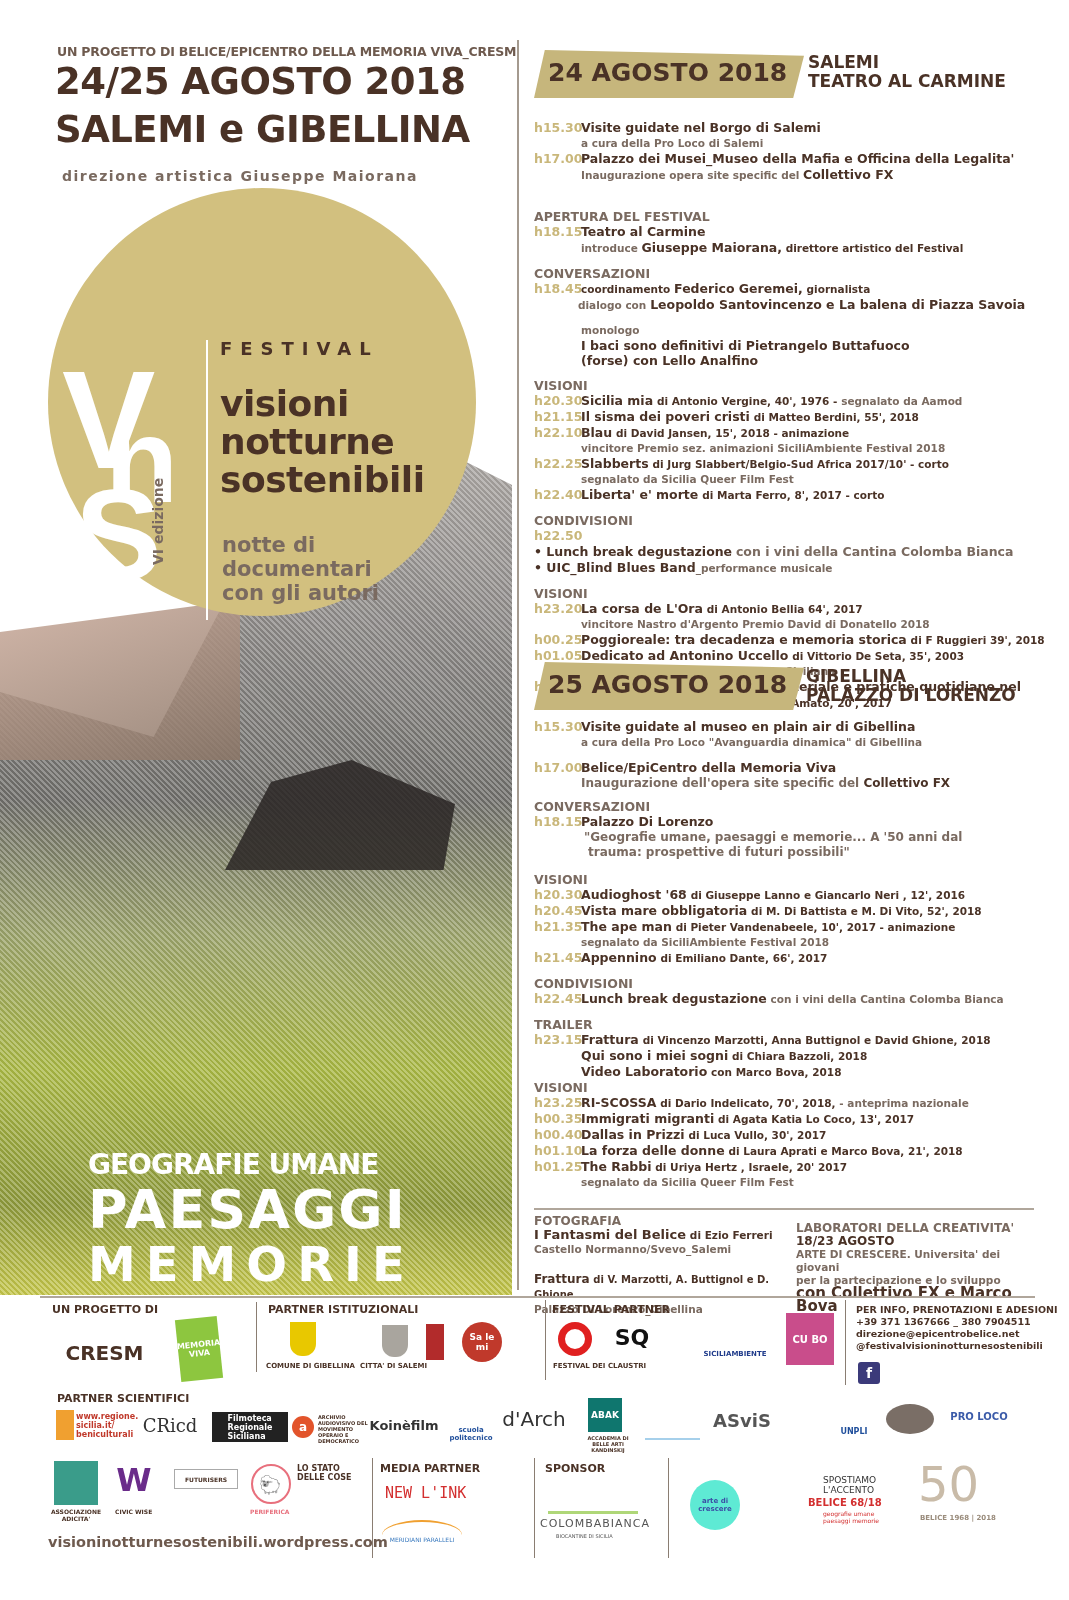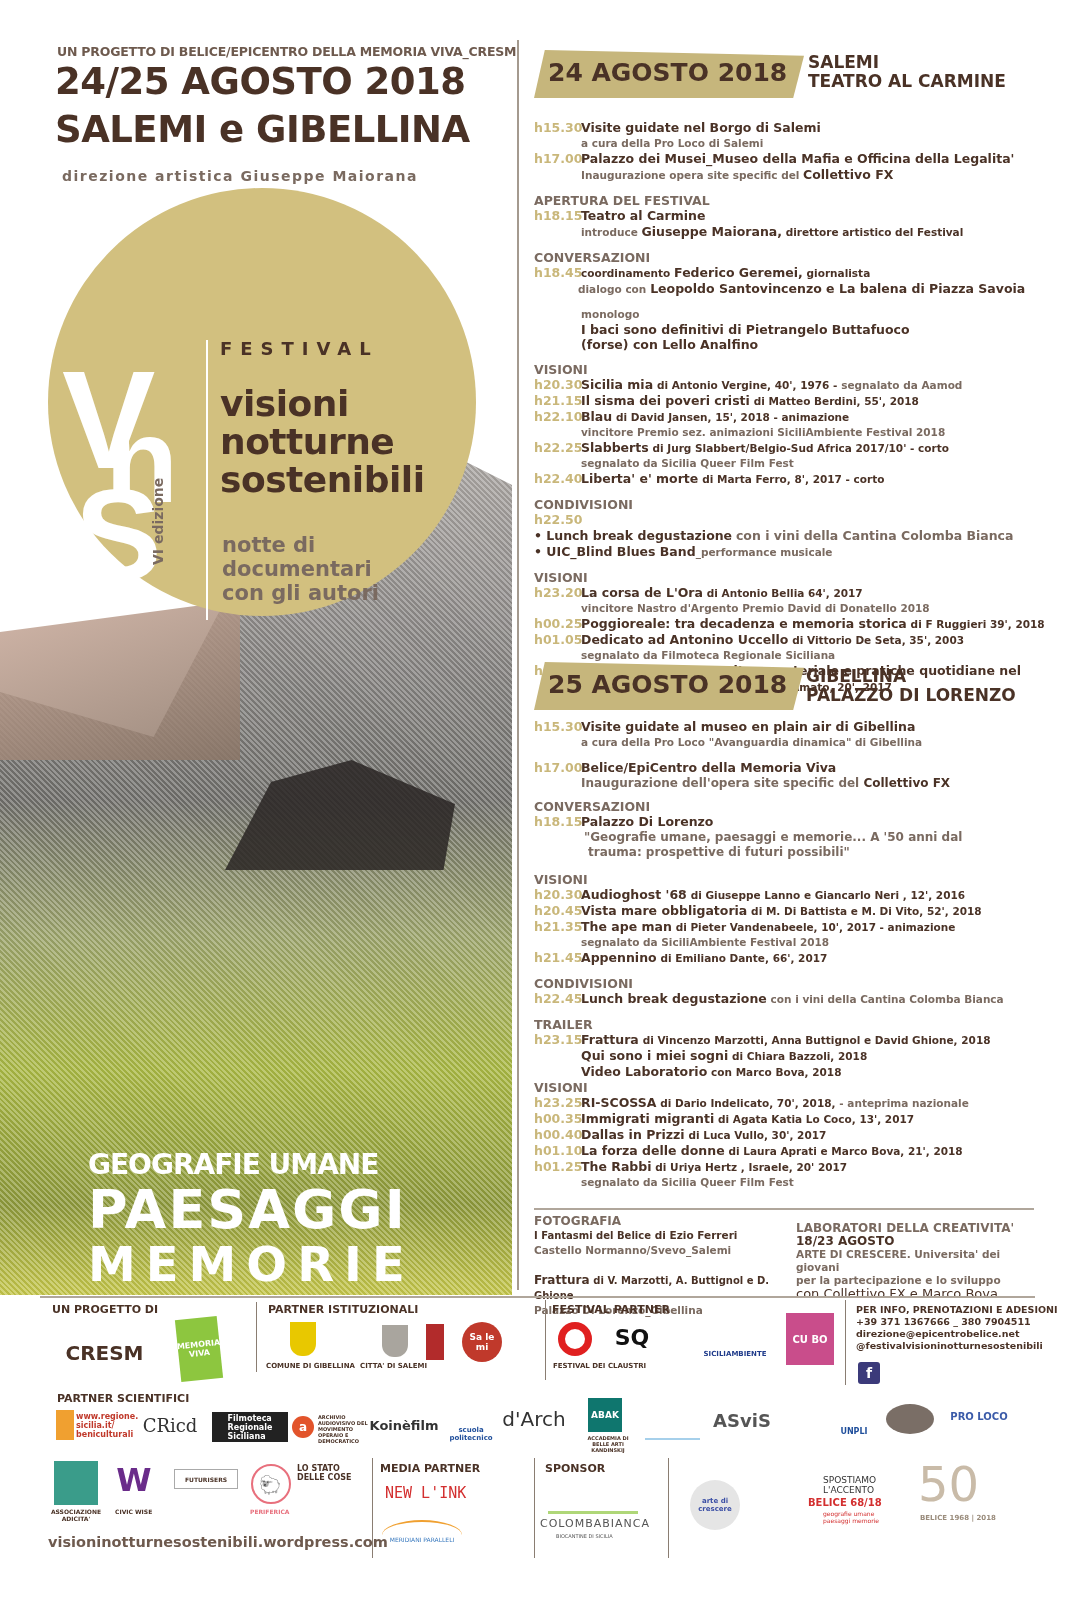--- a/index.html
+++ b/index.html
@@ -92,21 +92,21 @@
 <div class="venue" style="left:808px;top:53px">
     <div>SALEMI</div>
     <div>TEATRO AL CARMINE</div>
   </div>
 
 <div class="prog" style="top:120px">
 <div class="row"><span class="t">h15.30</span><span class="m">Visite guidate nel Borgo di Salemi</span></div>
 <div class="n">a cura della Pro Loco di Salemi</div>
 <div class="row"><span class="t">h17.00</span><span class="m">Palazzo dei Musei_Museo della Mafia e Officina della Legalita'</span></div>
 <div class="n"><span>Inaugurazione opera site specific del</span> <span class="m brown">Collettivo FX</span></div>
-<div class="sec" style="margin-top:10px">APERTURA DEL FESTIVAL</div>
+<div class="sec" style="margin-top:26px">APERTURA DEL FESTIVAL</div>
 <div class="row"><span class="t">h18.15</span><span class="m">Teatro al Carmine</span></div>
 <div class="n"><span>introduce</span> <span class="m brown">Giuseppe Maiorana,</span> <span class="brown">direttore artistico del Festival</span></div>
 <div class="sec" style="margin-top:10px">CONVERSAZIONI</div>
 <div class="row"><span class="t">h18.45</span><span class="d">coordinamento</span> <span class="m">Federico Geremei,</span> <span class="d">giornalista</span></div>
 <div class="row" style="padding-left:44px"><span class="d grey">dialogo con</span> <span class="m">Leopoldo Santovincenzo e La balena di Piazza Savoia</span></div>
 <div class="n" style="margin-top:10px">monologo</div>
 <div class="row m" style="padding-left:47px">I baci sono definitivi di Pietrangelo Buttafuoco</div>
 <div class="row m" style="padding-left:47px">(forse) con Lello Analfino</div>
 
 <div class="sec" style="margin-top:10px">VISIONI</div>
@@ -171,32 +171,32 @@
 <div class="row"><span class="t">h00.40</span><span class="m">Dallas in Prizzi</span> <span class="d">di Luca Vullo, 30', 2017</span></div>
 <div class="row"><span class="t">h01.10</span><span class="m">La forza delle donne</span> <span class="d">di Laura Aprati e Marco Bova, 21', 2018</span></div>
 <div class="row"><span class="t">h01.25</span><span class="m">The Rabbi</span> <span class="d">di Uriya Hertz , Israele, 20' 2017</span></div>
 <div class="n">segnalato da Sicilia Queer Film Fest</div>
 </div>
 
 <div class="abs hr"></div>
 
 <div class="abs" style="left:534px;top:1214px;width:255px;font-size:12px;line-height:14px">
 <div class="grey" style="font-weight:bold">FOTOGRAFIA</div>
-<div><span class="m" style="font-weight:bold;font-size:10px">I Fantasmi del Belice</span> <span style="font-weight:bold;font-size:10.5px">di Ezio Ferreri</span></div>
+<div><span class="m" style="font-weight:bold;font-size:13px">I Fantasmi del Belice</span> <span style="font-weight:bold;font-size:10.5px">di Ezio Ferreri</span></div>
 <div class="grey" style="font-size:10.5px;font-weight:bold">Castello Normanno/Svevo_Salemi</div>
 <div style="margin-top:16px"><span style="font-weight:bold;font-size:12px">Frattura</span> <span style="font-weight:bold;font-size:10px">di V. Marzotti, A. Buttignol e D. Ghione</span></div>
 <div class="grey" style="font-size:10.5px;font-weight:bold">Palazzo Di Lorenzo_Gibellina</div>
 </div>
 
 <div class="abs" style="left:796px;top:1222px;width:240px;line-height:13px">
 <div class="grey" style="font-weight:bold;font-size:12px">LABORATORI DELLA CREATIVITA'</div>
 <div style="font-weight:bold;font-size:12px">18/23 AGOSTO</div>
 <div class="grey" style="font-weight:bold;font-size:10.5px">ARTE DI CRESCERE. Universita' dei giovani</div>
 <div class="grey" style="font-weight:bold;font-size:10.5px">per la partecipazione e lo sviluppo</div>
-<div style="font-weight:normal;font-size:13px">con Collettivo FX e Marco Bova</div>
+<div style="font-weight:bold;font-size:15px">con Collettivo FX e Marco Bova</div>
 </div>
 
 <div class="abs bottom-hr"></div>
 
 <div class="abs lbl" style="left:52px;top:1303px">UN PROGETTO DI</div>
 <div class="logo" style="left:52px;top:1328px;width:105px;height:50px;color:#4a3226;font-size:20px">
     <span>CRESM</span>
   </div>
 <div class="logo" style="left:178px;top:1318px;width:42px;height:62px;background:#8dc63f;color:#fff;font-size:8px;transform:rotate(-6deg)">
     <span>MEMORIA VIVA</span>
@@ -284,21 +284,21 @@
 <div class="vsep" style="left:372px;top:1458px;height:100px"></div>
 <div class="abs lbl" style="left:380px;top:1462px">MEDIA PARTNER</div>
 <div class="abs" style="left:385px;top:1484px;font-size:15px;color:#d32f2f;font-family:'DejaVu Sans Mono',monospace">NEW L'INK</div>
 <div class="abs" style="left:382px;top:1520px;width:80px;height:30px;font-size:6px;color:#3a7abf;text-align:center;padding-top:14px;border-top:2px solid #f0a030;border-radius:50% 50% 0 0">MERIDIANI PARALLELI</div>
 <div class="vsep" style="left:534px;top:1458px;height:100px"></div>
 <div class="abs lbl" style="left:545px;top:1462px">SPONSOR</div>
 <div class="logo" style="left:548px;top:1490px;width:90px;height:24px;border-bottom:3px solid #8dc63f;opacity:.7"></div>
 <div class="abs" style="left:540px;top:1517px;font-size:11px;color:#555;letter-spacing:1px">COLOMBABIANCA</div>
 <div class="abs" style="left:556px;top:1533px;font-size:5px;color:#555">BIOCANTINE DI SICILIA</div>
 <div class="vsep" style="left:668px;top:1458px;height:100px"></div>
-<div class="logo" style="left:690px;top:1480px;width:50px;height:50px;border-radius:50%;background:#e5e5e5;color:#3b4fa5;font-size:7px">
+<div class="logo" style="left:690px;top:1480px;width:50px;height:50px;border-radius:50%;background:#5eead4;color:#3b4fa5;font-size:7px">
     <span>arte di crescere</span>
   </div>
 <div class="abs" style="left:823px;top:1475px;font-size:9px;line-height:10px;color:#333">
     <div>SPOSTIAMO</div>
     <div>L'ACCENTO</div>
   </div>
 <div class="abs" style="left:808px;top:1497px;font-size:10px;font-weight:bold;color:#d32f2f">BELICE 68/18</div>
 <div class="abs" style="left:823px;top:1510px;width:60px;font-size:6px;line-height:7px;color:#d32f2f">geografie umane paesaggi memorie</div>
 <div class="abs" style="left:918px;top:1456px;font-size:48px;font-weight:normal;color:#c9bba8">50</div>
 <div class="abs" style="left:920px;top:1514px;font-size:7px;font-weight:bold;color:#9a8c7c">BELICE 1968 | 2018</div>

